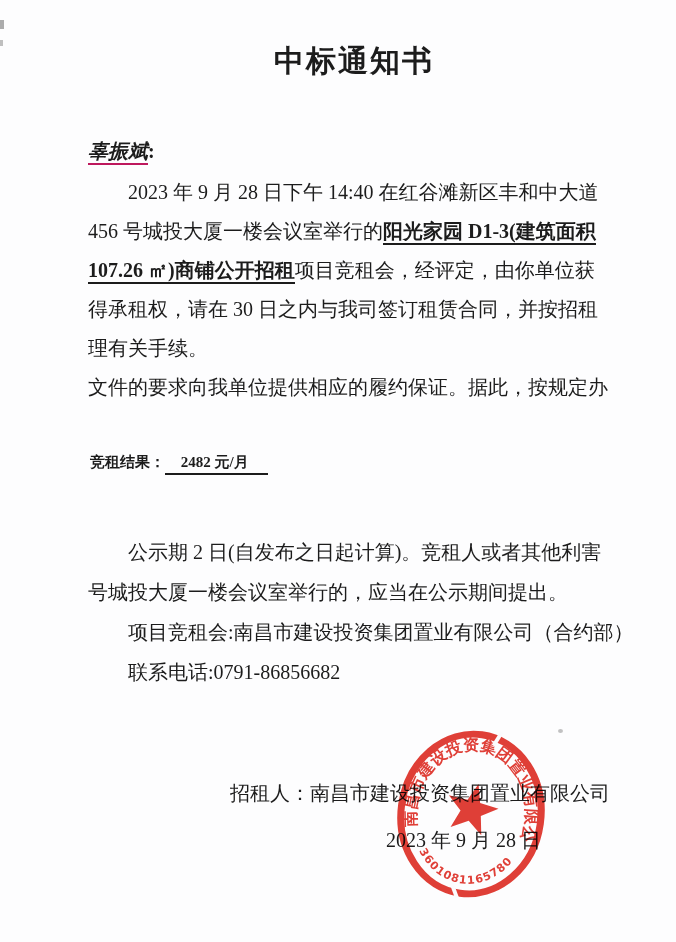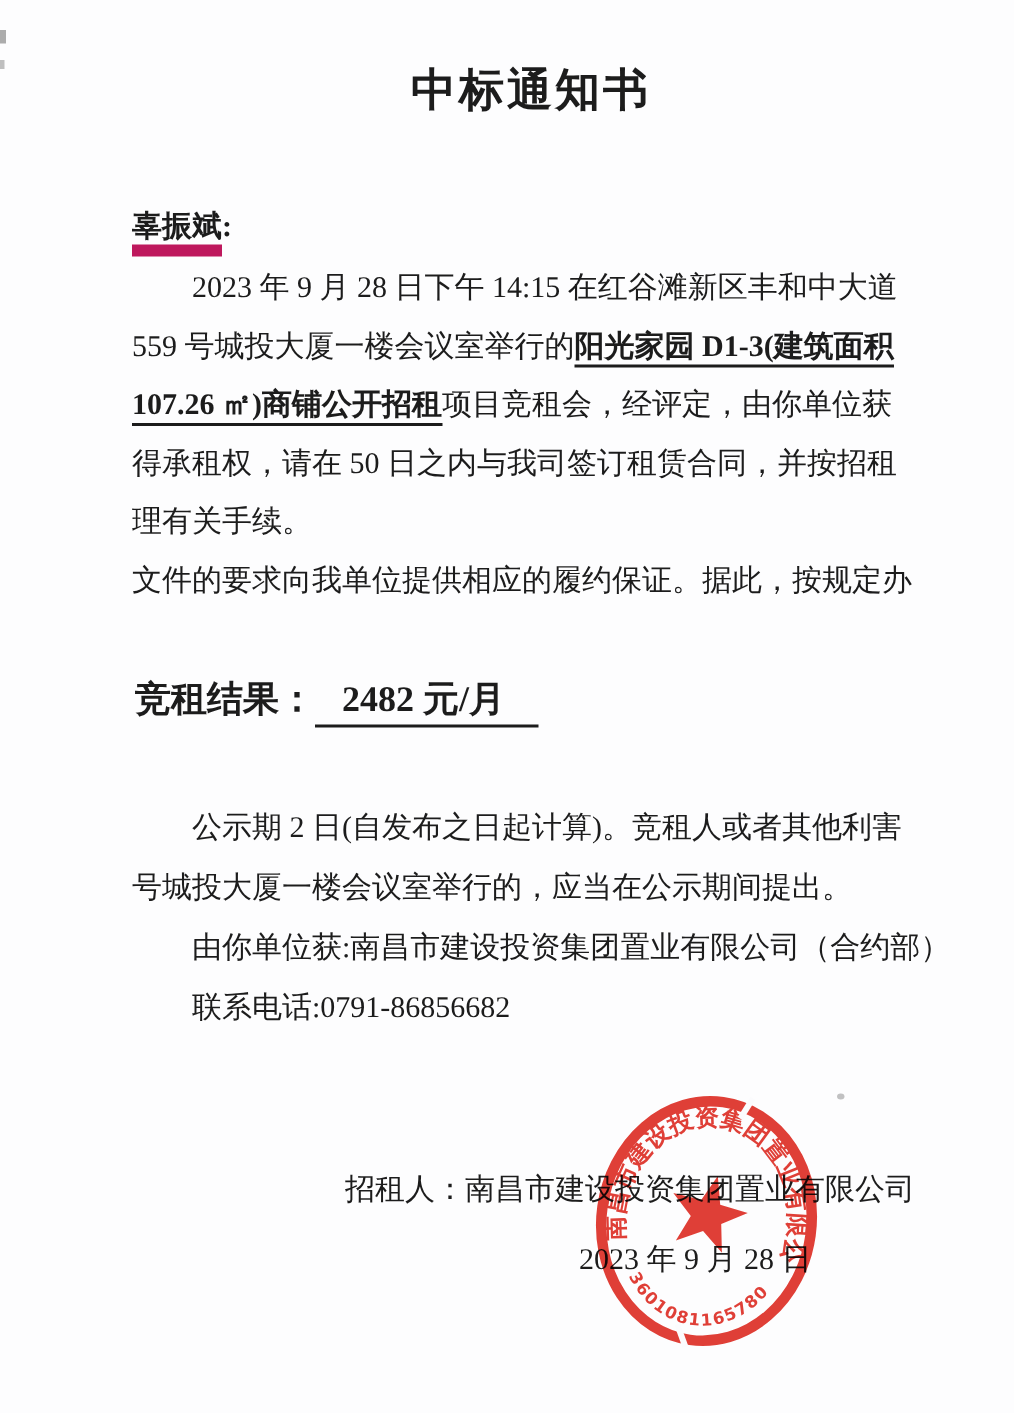--- a/index.html
+++ b/index.html
@@ -23,36 +23,36 @@
     letter-spacing: 2px;
     line-height: 1;
   }
   .salutation {
     position: absolute;
     left: 88px; top: 140px;
     font-size: 20px; font-weight: 700;
     line-height: 1.1;
     white-space: pre;
   }
-  .salutation .name { border-bottom: 8px solid #be185d; padding-bottom: 1px; }
+  .salutation .name { border-bottom: 2px solid #be185d; padding-bottom: 1px; font-style: italic; }
   .para {
     position: absolute;
     font-size: 20px;
   }
   #para1 { left: 88px; top: 173px; width: 516px; }
   #para1 .line { height: 39px; line-height: 39px; }
   #para2 { left: 88px; top: 532px; width: 522px; }
   #para2 .line { height: 40px; line-height: 40px; }
   .line { white-space: pre; }
   .line.indent { padding-left: 40px; }
   .em { font-weight: 700; border-bottom: 2px solid #1c1c1c; padding-bottom: 1px; }
   .result-line {
     position: absolute;
     left: 90px; top: 453px;
-    font-size: 24px; font-weight: 700;
+    font-size: 15px; font-weight: 700;
     line-height: 1.2;
     white-space: pre;
   }
   .result-line .value {
     border-bottom: 2px solid #1c1c1c;
     padding: 0 16px 3px 12px;
   }
   .sign-issuer {
     position: absolute;
     left: 230px; top: 781px;
@@ -106,34 +106,34 @@
 </head>
 <body>
 
 <div class="page">
 
   <div class="doc-title">中标通知书</div>
 
   <div class="salutation"><span class="name">辜振斌</span><span>:</span></div>
 
   <div class="para" id="para1">
-      <div class="line indent"><span>2023 年 9 月 28 日下午 14:15 在红谷滩新区丰和中大道</span></div>
-      <div class="line"><span>559 号城投大厦一楼会议室举行的</span><span class="em">阳光家园 D1-3(建筑面积</span></div>
+      <div class="line indent"><span>2023 年 9 月 28 日下午 14:40 在红谷滩新区丰和中大道</span></div>
+      <div class="line"><span>456 号城投大厦一楼会议室举行的</span><span class="em">阳光家园 D1-3(建筑面积</span></div>
       <div class="line"><span class="em">107.26 ㎡)商铺公开招租</span><span>项目竞租会，经评定，由你单位获</span></div>
-      <div class="line"><span>得承租权，请在 50 日之内与我司签订租赁合同，并按招租</span></div>
+      <div class="line"><span>得承租权，请在 30 日之内与我司签订租赁合同，并按招租</span></div>
       <div class="line"><span>理有关手续。</span></div>
       <div class="line"><span>文件的要求向我单位提供相应的履约保证。据此，按规定办</span></div>
     </div>
 
   <div class="result-line"><span>竞租结果：</span><span class="value"> 2482 元/月 </span></div>
 
   <div class="para" id="para2">
       <div class="line indent"><span>公示期 2 日(自发布之日起计算)。竞租人或者其他利害</span></div>
       <div class="line"><span>号城投大厦一楼会议室举行的，应当在公示期间提出。</span></div>
-      <div class="line indent"><span>由你单位获:南昌市建设投资集团置业有限公司（合约部）</span></div>
+      <div class="line indent"><span>项目竞租会:南昌市建设投资集团置业有限公司（合约部）</span></div>
       <div class="line indent"><span>联系电话:0791-86856682</span></div>
     </div>
 
   <div class="sign-issuer">招租人：南昌市建设投资集团置业有限公司</div>
   <div class="sign-date">2023 年 9 月 28 日</div>
 
   <div class="stamp">
     <svg class="stamp-svg" viewBox="0 0 156 174" width="156" height="174" xmlns="http://www.w3.org/2000/svg">
       <defs>
         <path id="arcTop" d="M 26.3 108.9 A 55 64 0 1 1 129.7 108.9" fill="none"></path>

